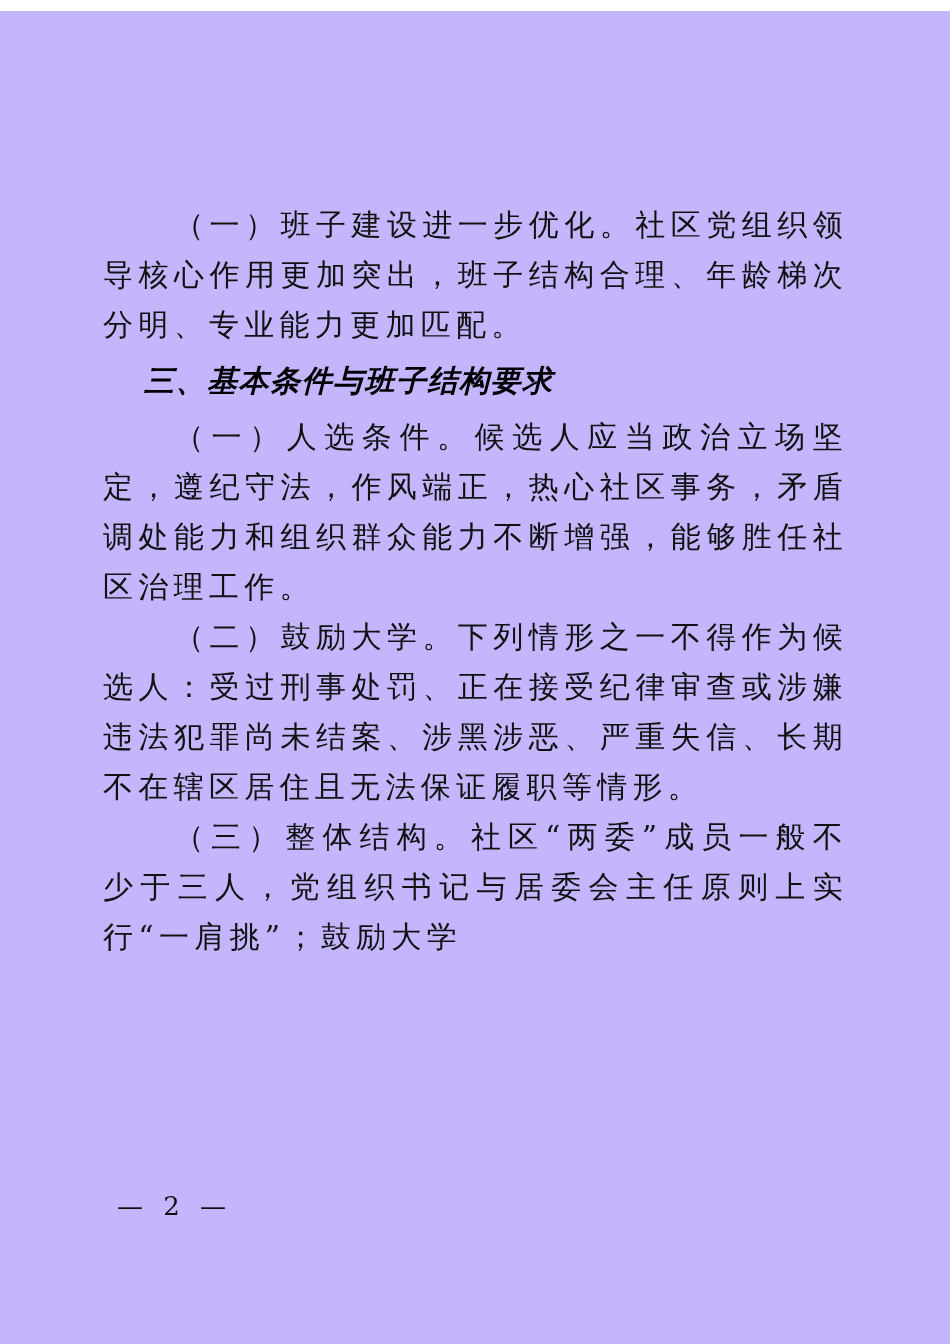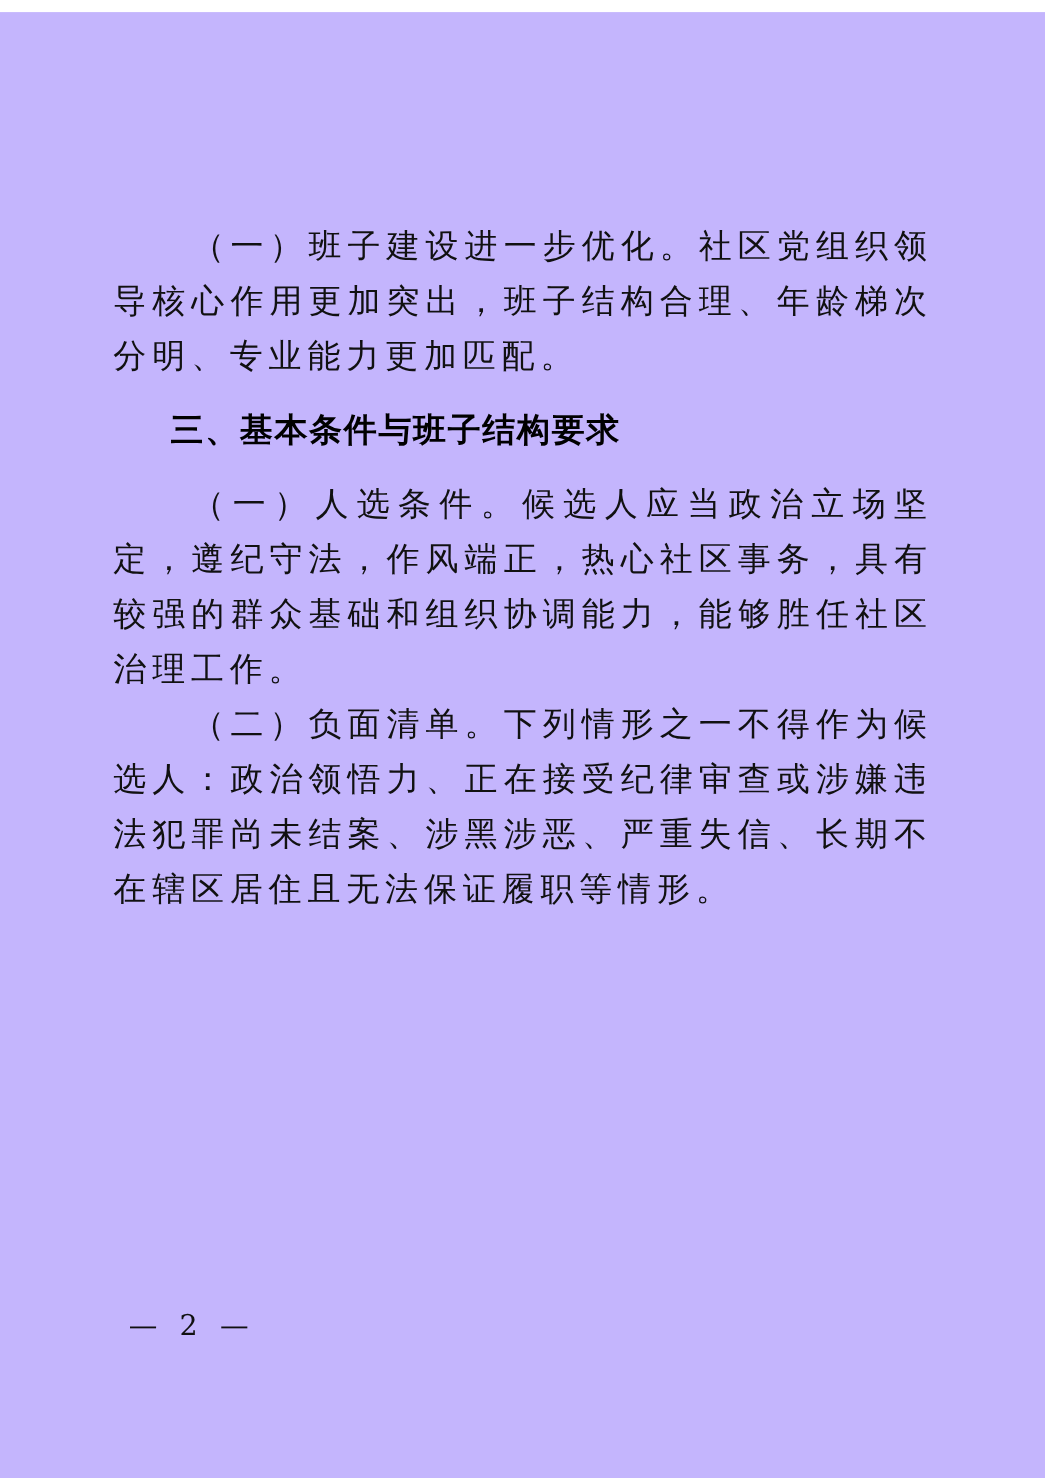--- a/index.html
+++ b/index.html
@@ -11,41 +11,43 @@
     top: 189px;
     width: 745px;
     font-family: "DejaVu Serif", "Liberation Serif", serif;
     font-size: 30px;
     line-height: 50px;
     color: #111;
     letter-spacing: 5.3px;
   }
   .para { margin: 0; text-indent: 71px; text-align: justify; text-align-last: left; word-break: break-all; }
   .heading {
-    margin: 17px;
+    margin: 6px;
     text-indent: 35px;
     font-family: "DejaVu Sans", "Liberation Sans", sans-serif;
     font-weight: bold;
     letter-spacing: 1.5px;
     color: #000;
+    font-style: italic;
   }
   .footer {
     position: absolute;
     left: 117px;
     top: 1180px;
     font-family: "DejaVu Serif", "Liberation Serif", serif;
     font-size: 26px;
     color: #111;
     letter-spacing: 6px;
   }
 </style>
 </head>
 <body>
 
 <div class="page">
   <div class="content">
     <p class="para">（一）班子建设进一步优化。社区党组织领导核心作用更加突出，班子结构合理、年龄梯次分明、专业能力更加匹配。</p>
     <p class="heading">三、基本条件与班子结构要求</p>
-    <p class="para">（一）人选条件。候选人应当政治立场坚定，遵纪守法，作风端正，热心社区事务，具有较强的群众基础和组织协调能力，能够胜任社区治理工作。</p>
-    <p class="para">（二）负面清单。下列情形之一不得作为候选人：政治领悟力、正在接受纪律审查或涉嫌违法犯罪尚未结案、涉黑涉恶、严重失信、长期不在辖区居住且无法保证履职等情形。</p>
+    <p class="para">（一）人选条件。候选人应当政治立场坚定，遵纪守法，作风端正，热心社区事务，矛盾调处能力和组织群众能力不断增强，能够胜任社区治理工作。</p>
+    <p class="para">（二）鼓励大学。下列情形之一不得作为候选人：受过刑事处罚、正在接受纪律审查或涉嫌违法犯罪尚未结案、涉黑涉恶、严重失信、长期不在辖区居住且无法保证履职等情形。</p>
+    <p class="para">（三）整体结构。社区“两委”成员一般不少于三人，党组织书记与居委会主任原则上实行“一肩挑”；鼓励大学</p>
   </div>
   <div class="footer">— 2 —</div>
 </div>
 
 </body></html>

